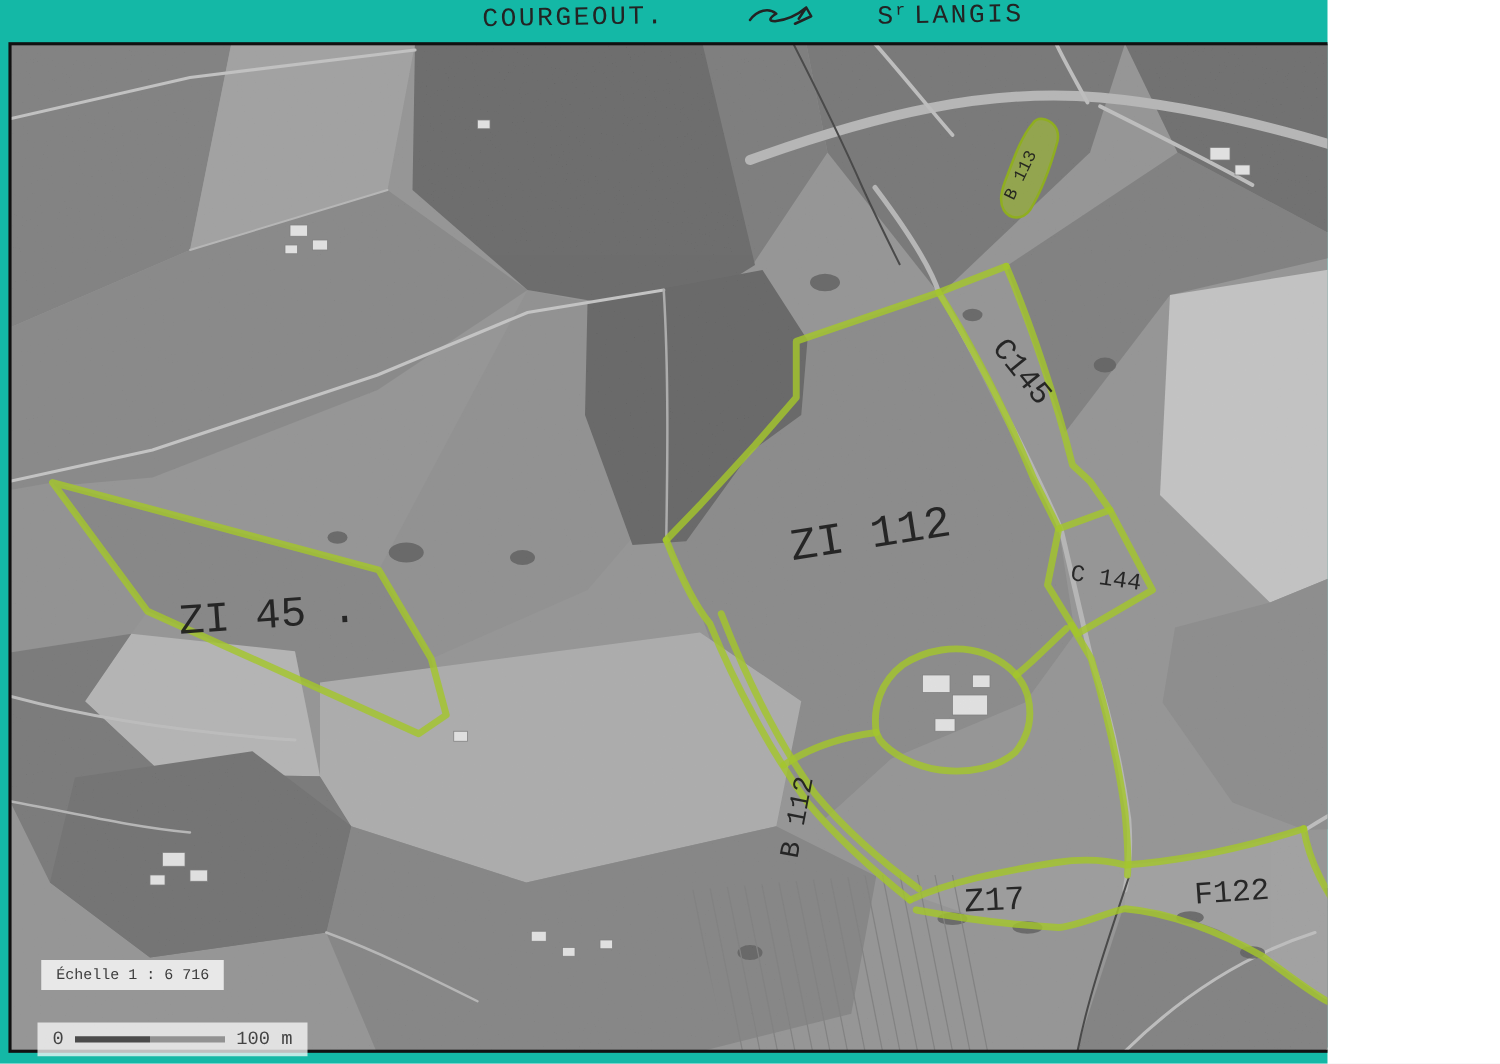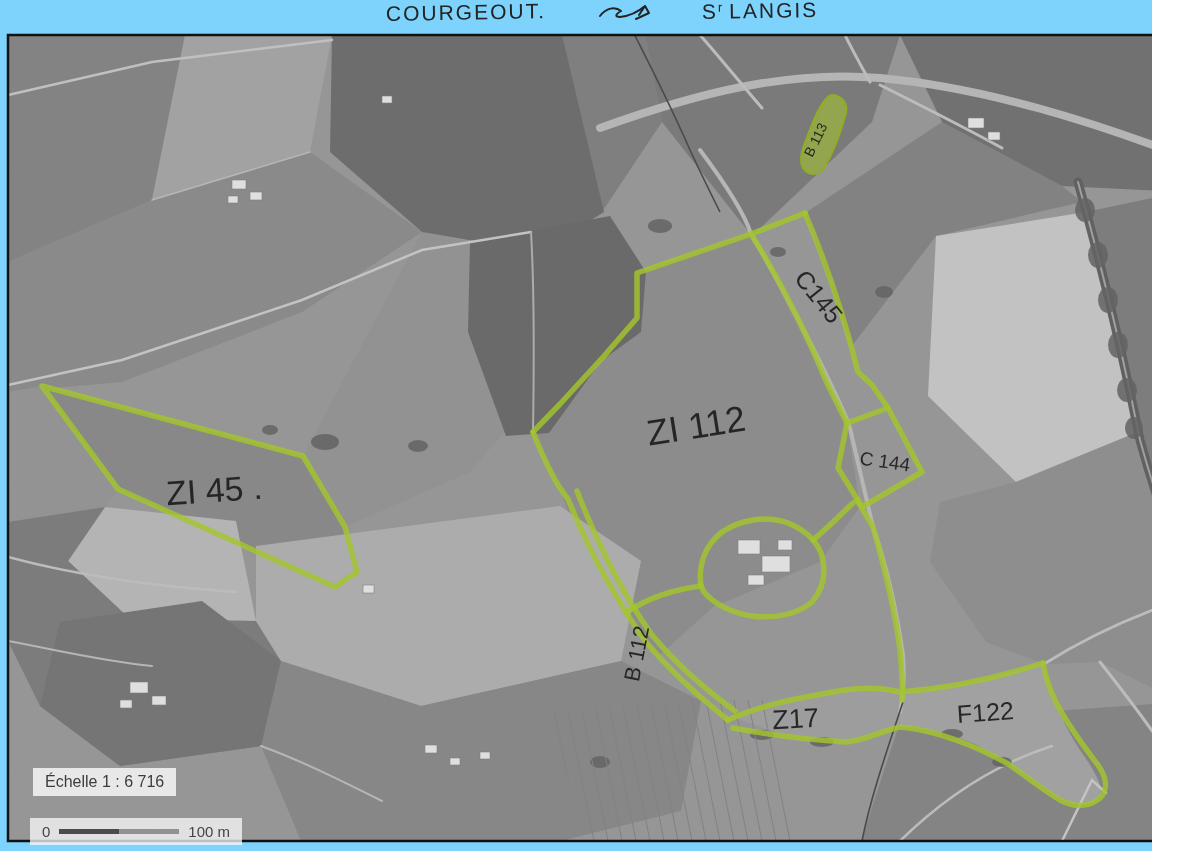--- a/index.html
+++ b/index.html
@@ -1,26 +1,26 @@
 <!DOCTYPE html>
 <html><head>
 <meta charset="utf-8">
 <style>
   html,body{margin:0;padding:0;background:#ffffff;}
-  .page{position:relative;width:1152px;height:851px;background:#7dd3fc;overflow:hidden;
-        font-family:Liberation Sans, sans-serif;}
+  .page{position:relative;width:1062px;height:851px;background:#14b8a6;overflow:hidden;
+        font-family:Liberation Mono, monospace;}
   .page svg{position:absolute;left:0;top:0;}
   .hand{fill:#232323;letter-spacing:2px;font-weight:500;}
   .pen{stroke:#232323;stroke-width:2;stroke-linecap:round;stroke-linejoin:round;}
   .frame{fill:none;stroke:#111;stroke-width:2.5;}
   .green{fill:none;stroke:#a4c62c;stroke-opacity:0.82;stroke-width:5.5;
          stroke-linecap:round;stroke-linejoin:round;}
   .plabel{fill:#1d1d1d;font-weight:500;opacity:0.92;}
   .scale-box{position:absolute;left:33px;top:768px;background:rgba(250,250,250,0.82);
-             color:#3c3c3c;font-size:16px;padding:5px 12px;z-index:5;}
+             color:#3c3c3c;font-size:12px;padding:5px 12px;z-index:5;}
   .scalebar-box{position:absolute;left:30px;top:818px;background:rgba(250,250,250,0.75);
              color:#444;font-size:15px;padding:5px 12px;z-index:5;
              display:flex;align-items:center;gap:9px;}
   .bar{display:flex;height:5px;}
   .bar .seg1{width:60px;background:#4b4b4b;}
   .bar .seg2{width:60px;background:#929292;}
 </style>
 </head>
 <body>
 

